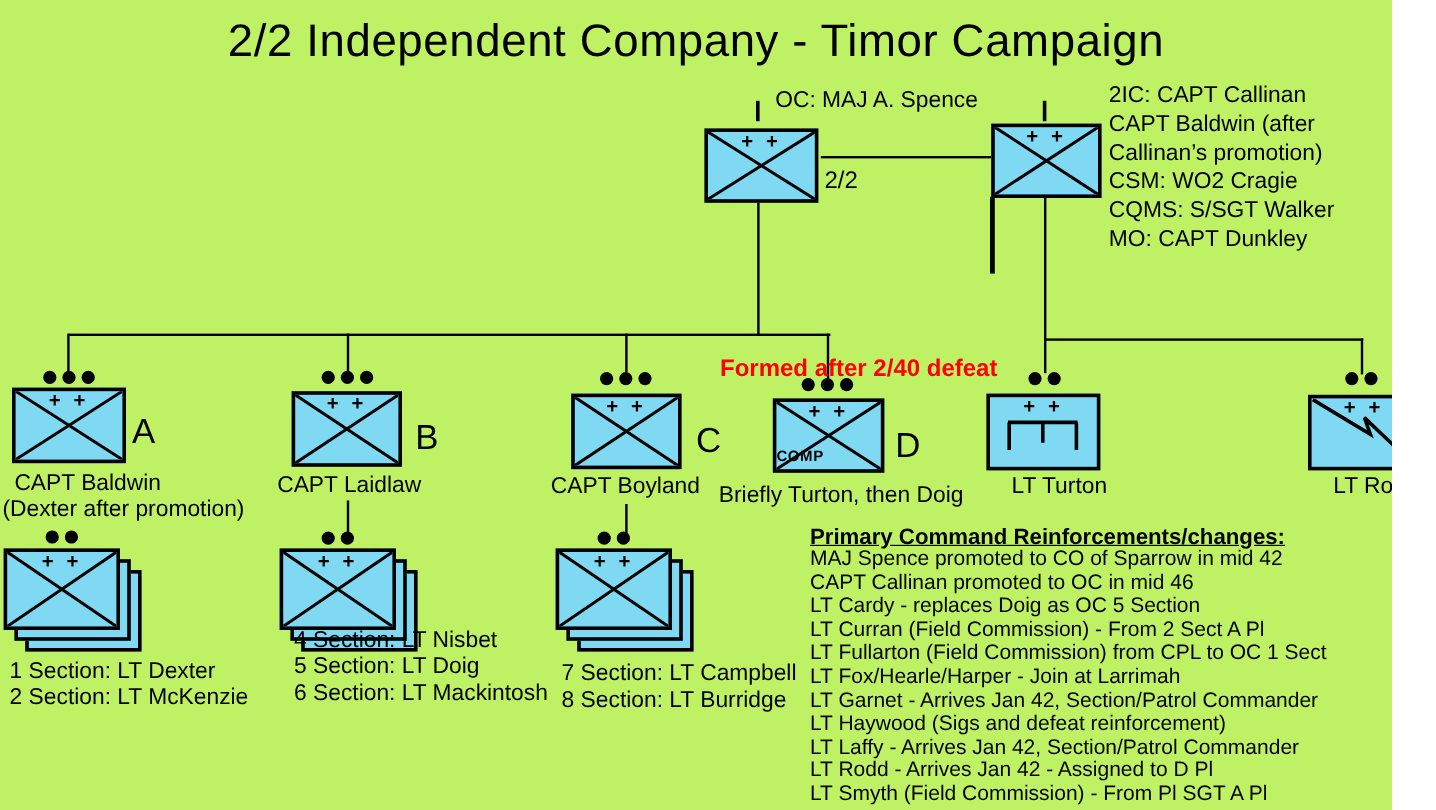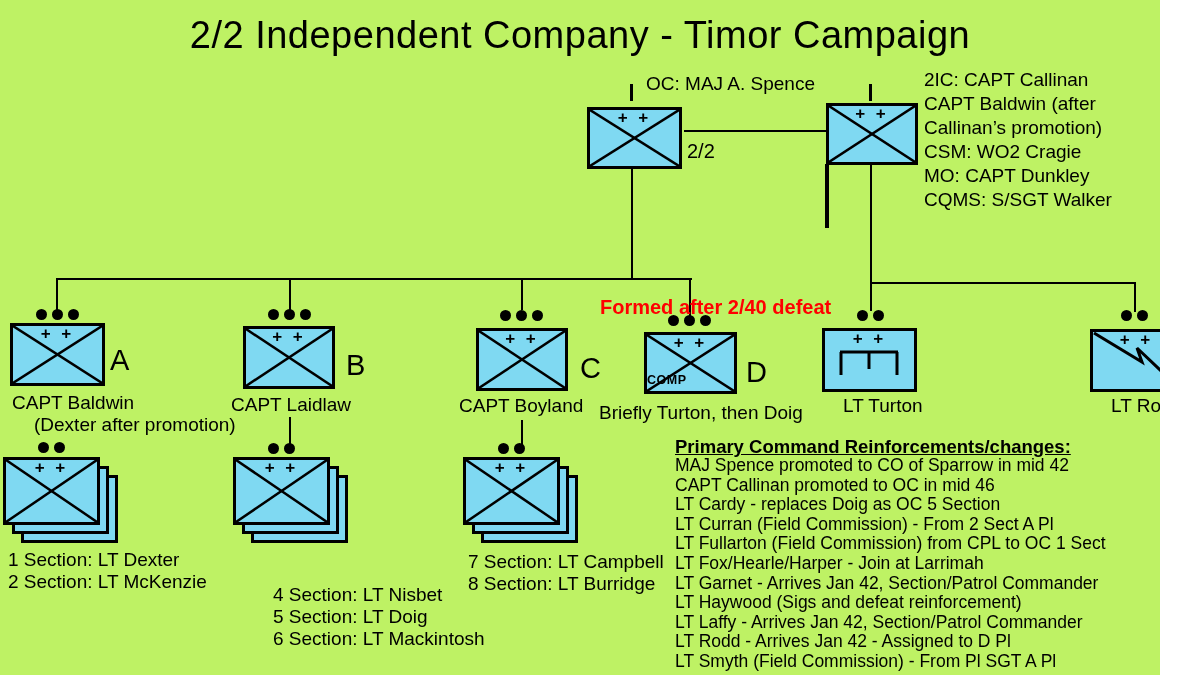--- a/index.html
+++ b/index.html
@@ -71,41 +71,41 @@
         <line class="xline" x1="0" y1="0" x2="100" y2="100"></line>
         <line class="xline" x1="100" y1="0" x2="0" y2="100"></line>
       </svg>
     <div class="pp">+ +</div>
   </div>
   <div class="staff">
     <div>2IC: CAPT Callinan</div>
     <div>CAPT Baldwin (after</div>
     <div>Callinan’s promotion)</div>
     <div>CSM: WO2 Cragie</div>
+    <div>CQMS: S/SGT Walker</div>
     <div>MO: CAPT Dunkley</div>
-    <div>CQMS: S/SGT Walker</div>
   </div>
 
   <div class="t red" style="left:600px;top:296px;">Formed after 2/40 defeat</div>
 
   <div class="dots" style="left:36px;top:309px;">
       <i></i>
       <i></i>
       <i></i>
     </div>
   <div class="unit" style="left:10px;top:323px;width:95px;height:63px;">
     <svg class="glyph" viewBox="0 0 100 100" preserveAspectRatio="none">
         <line class="xline" x1="0" y1="0" x2="100" y2="100"></line>
         <line class="xline" x1="100" y1="0" x2="0" y2="100"></line>
       </svg>
     <div class="pp">+ +</div>
   </div>
   <div class="t big" style="left:110px;top:344px;">A</div>
   <div class="t" style="left:12px;top:392px;">CAPT Baldwin</div>
-  <div class="t" style="left:2px;top:414px;margin-left:32px;">(Dexter after promotion)</div>
+  <div class="t" style="left:2px;top:414px;">(Dexter after promotion)</div>
 
   <div class="dots" style="left:268px;top:309px;">
       <i></i>
       <i></i>
       <i></i>
     </div>
   <div class="unit" style="left:243px;top:326px;width:92px;height:63px;">
     <svg class="glyph" viewBox="0 0 100 100" preserveAspectRatio="none">
         <line class="xline" x1="0" y1="0" x2="100" y2="100"></line>
         <line class="xline" x1="100" y1="0" x2="0" y2="100"></line>
@@ -201,21 +201,21 @@
     <div class="sbox" style="left:18px;top:18px;"></div>
     <div class="sbox" style="left:9px;top:9px;"></div>
     <div class="sbox" style="left:0;top:0;">
       <svg class="glyph" viewBox="0 0 100 100" preserveAspectRatio="none" style="position:absolute;left:0;top:0;width:100%;height:100%;">
           <line class="xline" x1="0" y1="0" x2="100" y2="100" stroke="#000"></line>
           <line class="xline" x1="100" y1="0" x2="0" y2="100" stroke="#000"></line>
         </svg>
       <div class="pp">+ +</div>
     </div>
   </div>
-  <div class="seclist" style="left:245px;top:584px;margin-left:28px;">
+  <div class="seclist" style="left:245px;top:523px;">
     <div>4 Section: LT Nisbet</div>
     <div>5 Section: LT Doig</div>
     <div>6 Section: LT Mackintosh</div>
   </div>
 
   <div class="dots" style="left:498px;top:443px;">
       <i></i>
       <i></i>
     </div>
   <div class="stack" style="left:463px;top:457px;">

